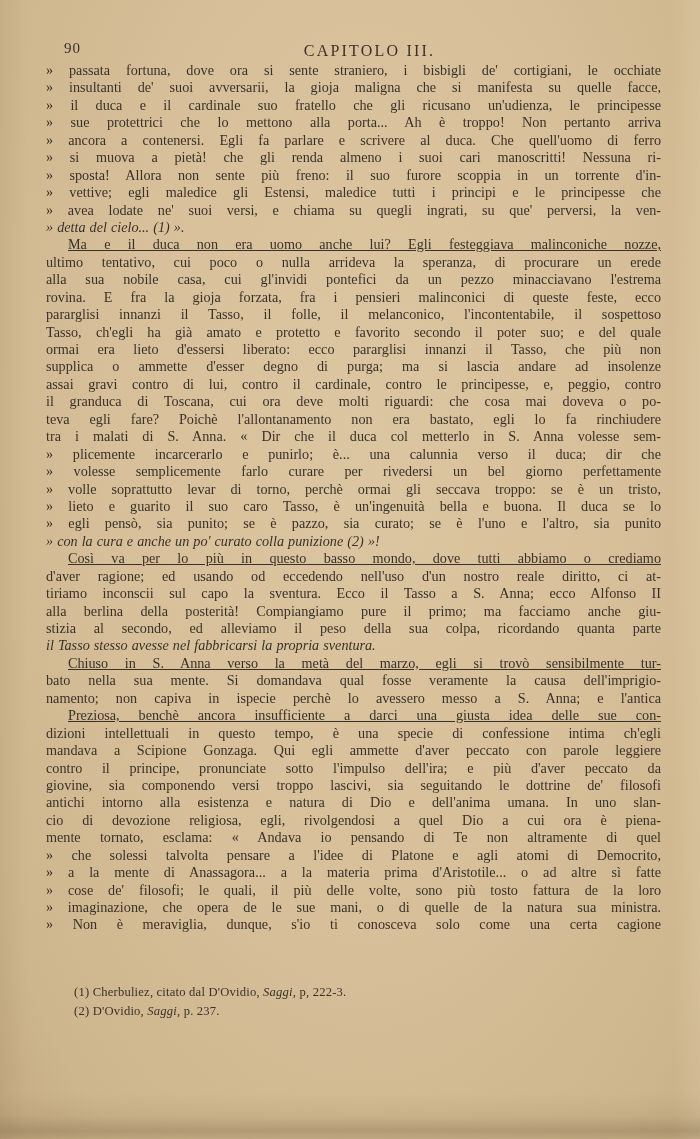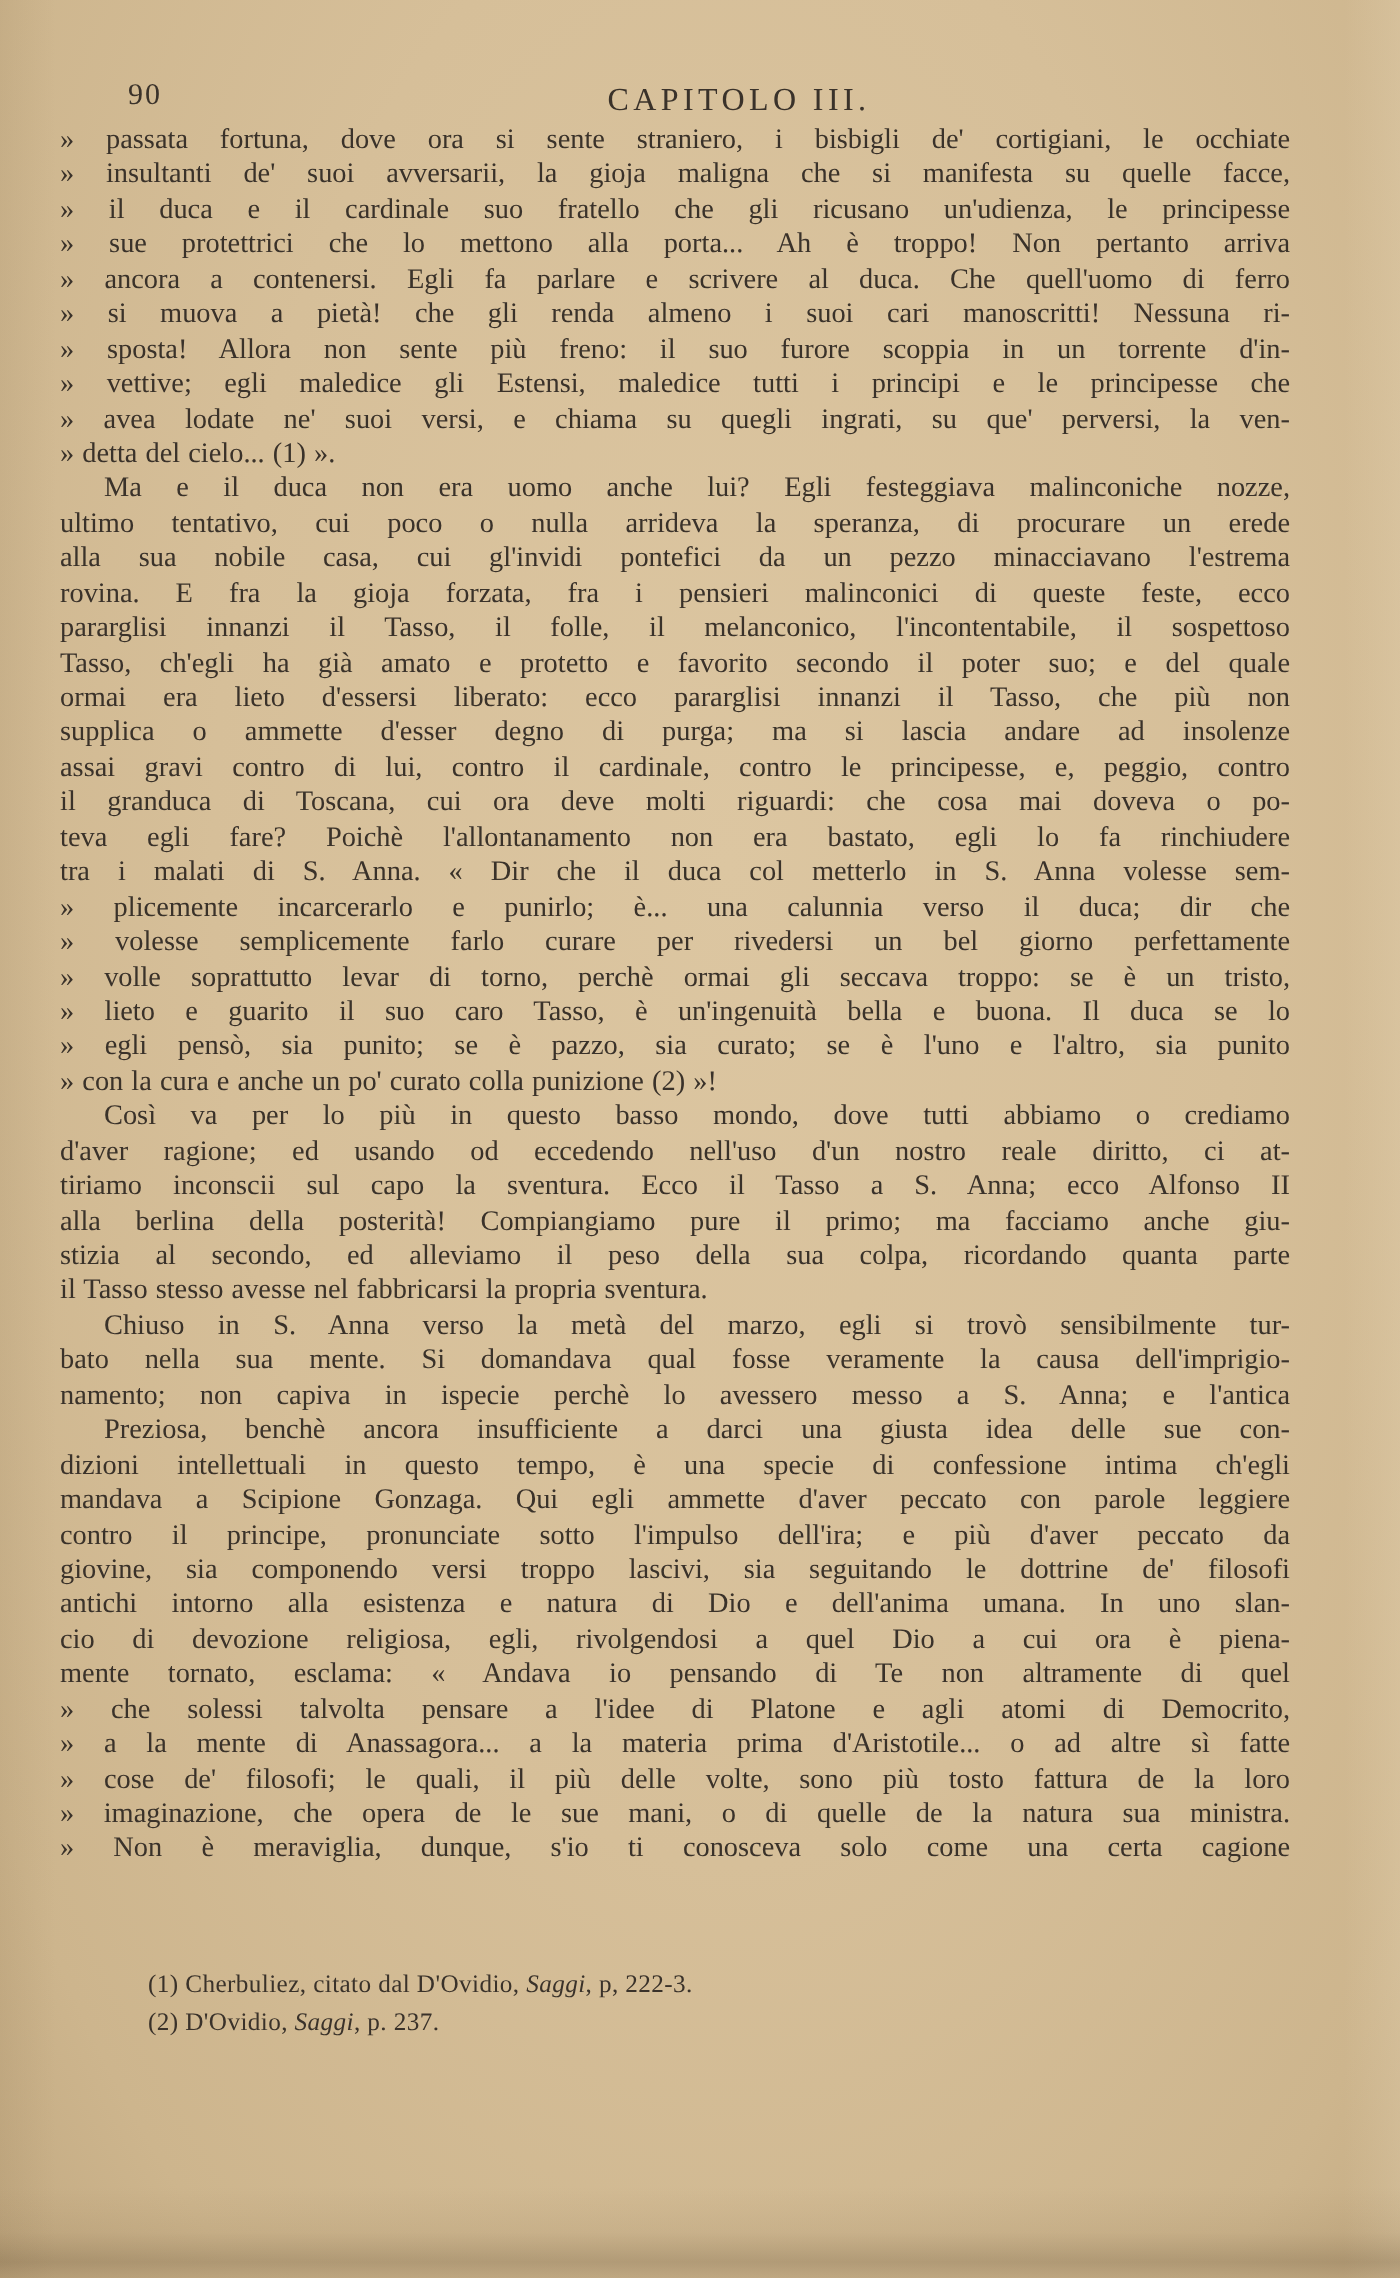--- a/index.html
+++ b/index.html
@@ -39,38 +39,40 @@
     left: 0;
     right: 0;
     top: 2px;
     text-align: center;
     font-size: 16px;
     letter-spacing: 2.2px;
   }
   .body-text {
     position: absolute;
     top: 62px;
-    left: 30px;
+    left: 46px;
     width: 615px;
   }
   .line {
     font-size: 14.2px;
     line-height: 17.45px;
     height: 17.45px;
     white-space: normal;
     text-align: justify;
     text-align-last: justify;
     word-spacing: 0.5px;
   }
   .line.left {
     text-align: center;
     text-align-last: left;
+    font-style: italic;
   }
   .line.indent {
     text-indent: 22px;
+    text-decoration: underline;
   }
   .footnotes {
     position: absolute;
     top: 983px;
     left: 74px;
     width: 560px;
   }
   .footnote {
     font-size: 12.6px;
     line-height: 18.5px;

